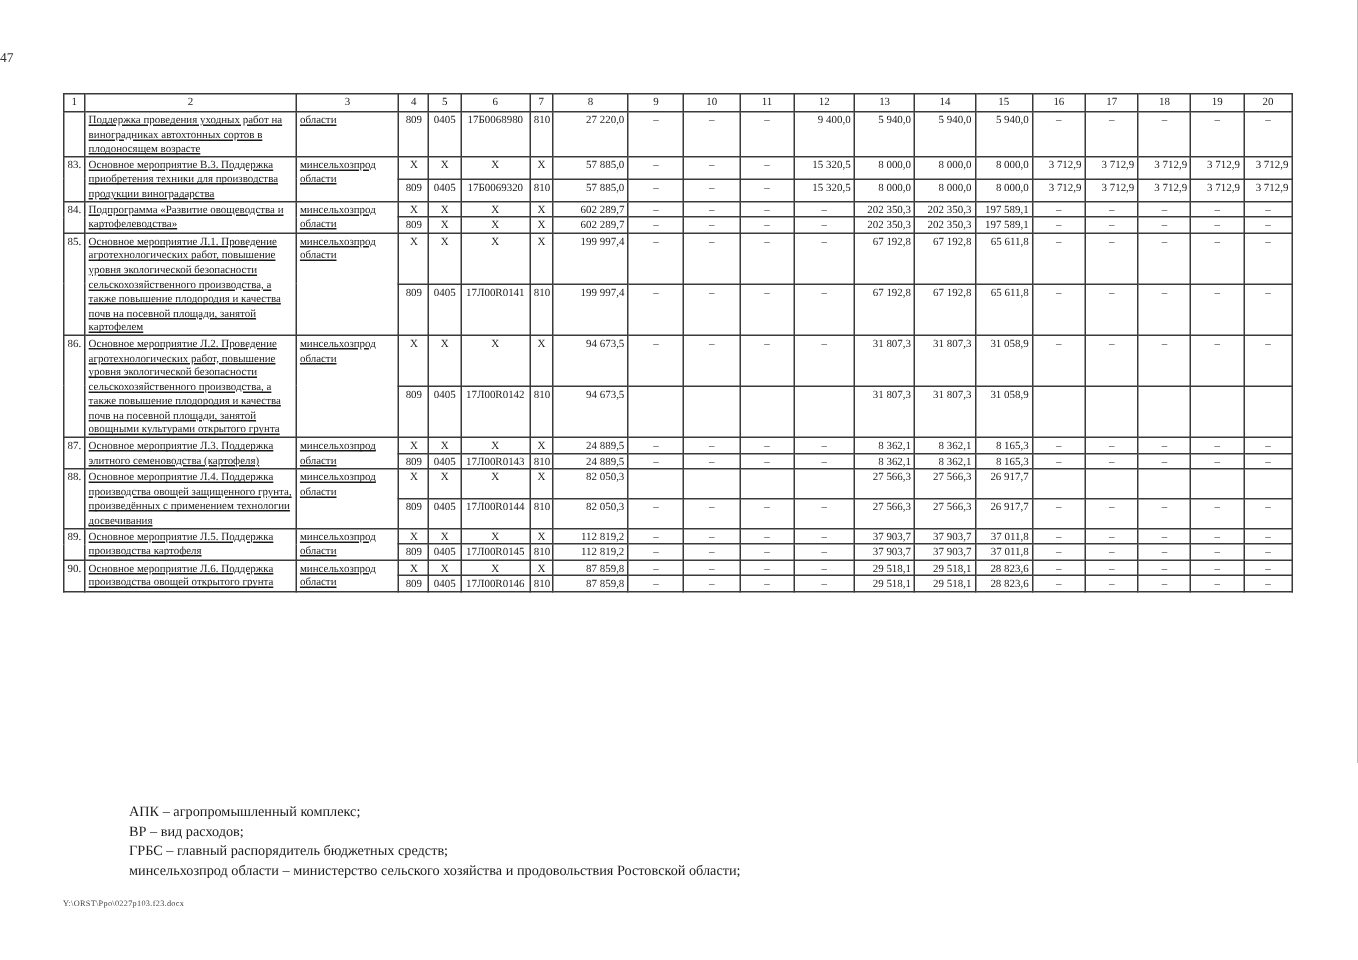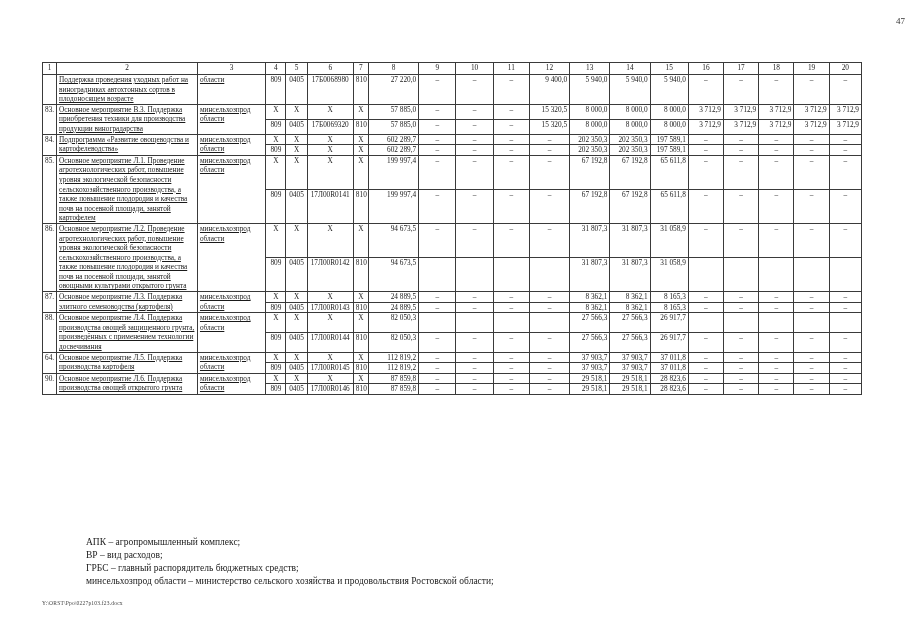--- a/index.html
+++ b/index.html
@@ -5,22 +5,22 @@
   html,body{margin:0;padding:0;background:#888;}
   .page{
     position:relative;
     width:905px;height:640px;
     background:#ffffff;
     font-family:"Liberation Serif","DejaVu Serif",serif;
     color:#1a1a1a;
     overflow:hidden;
   }
   .page-number{
-    position:absolute;top:16px;left:0;right:0;
-    text-align:right;font-size:9px;color:#333;
+    position:absolute;top:33px;left:0;right:0;
+    text-align:left;font-size:9px;color:#333;
   }
   table.budget{
     position:absolute;left:42px;top:62px;
     border-collapse:collapse;table-layout:fixed;width:820px;
     font-size:7.3px;line-height:9.6px;
   }
   table.budget th, table.budget td{
     border:1px solid #3a3a3a;
     padding:0 2px;
     vertical-align:top;
@@ -361,21 +361,21 @@
           <td class="num">27 566,3</td>
           <td class="num">27 566,3</td>
           <td class="num">26 917,7</td>
           <td class="ctr">–</td>
           <td class="ctr">–</td>
           <td class="ctr">–</td>
           <td class="ctr">–</td>
           <td class="ctr">–</td>
         </tr>
         <tr>
-          <td class="ctr" rowspan="2">64.</td>
+          <td class="ctr" rowspan="2">89.</td>
           <td class="txt" rowspan="2">Основное мероприятие Л.5. Поддержка производства картофеля</td>
           <td class="txt" rowspan="2">минсельхозпрод области</td>
           <td class="ctr">X</td>
           <td class="ctr">X</td>
           <td class="ctr">X</td>
           <td class="ctr">X</td>
           <td class="num">112 819,2</td>
           <td class="ctr">–</td>
           <td class="ctr">–</td>
           <td class="ctr">–</td>

